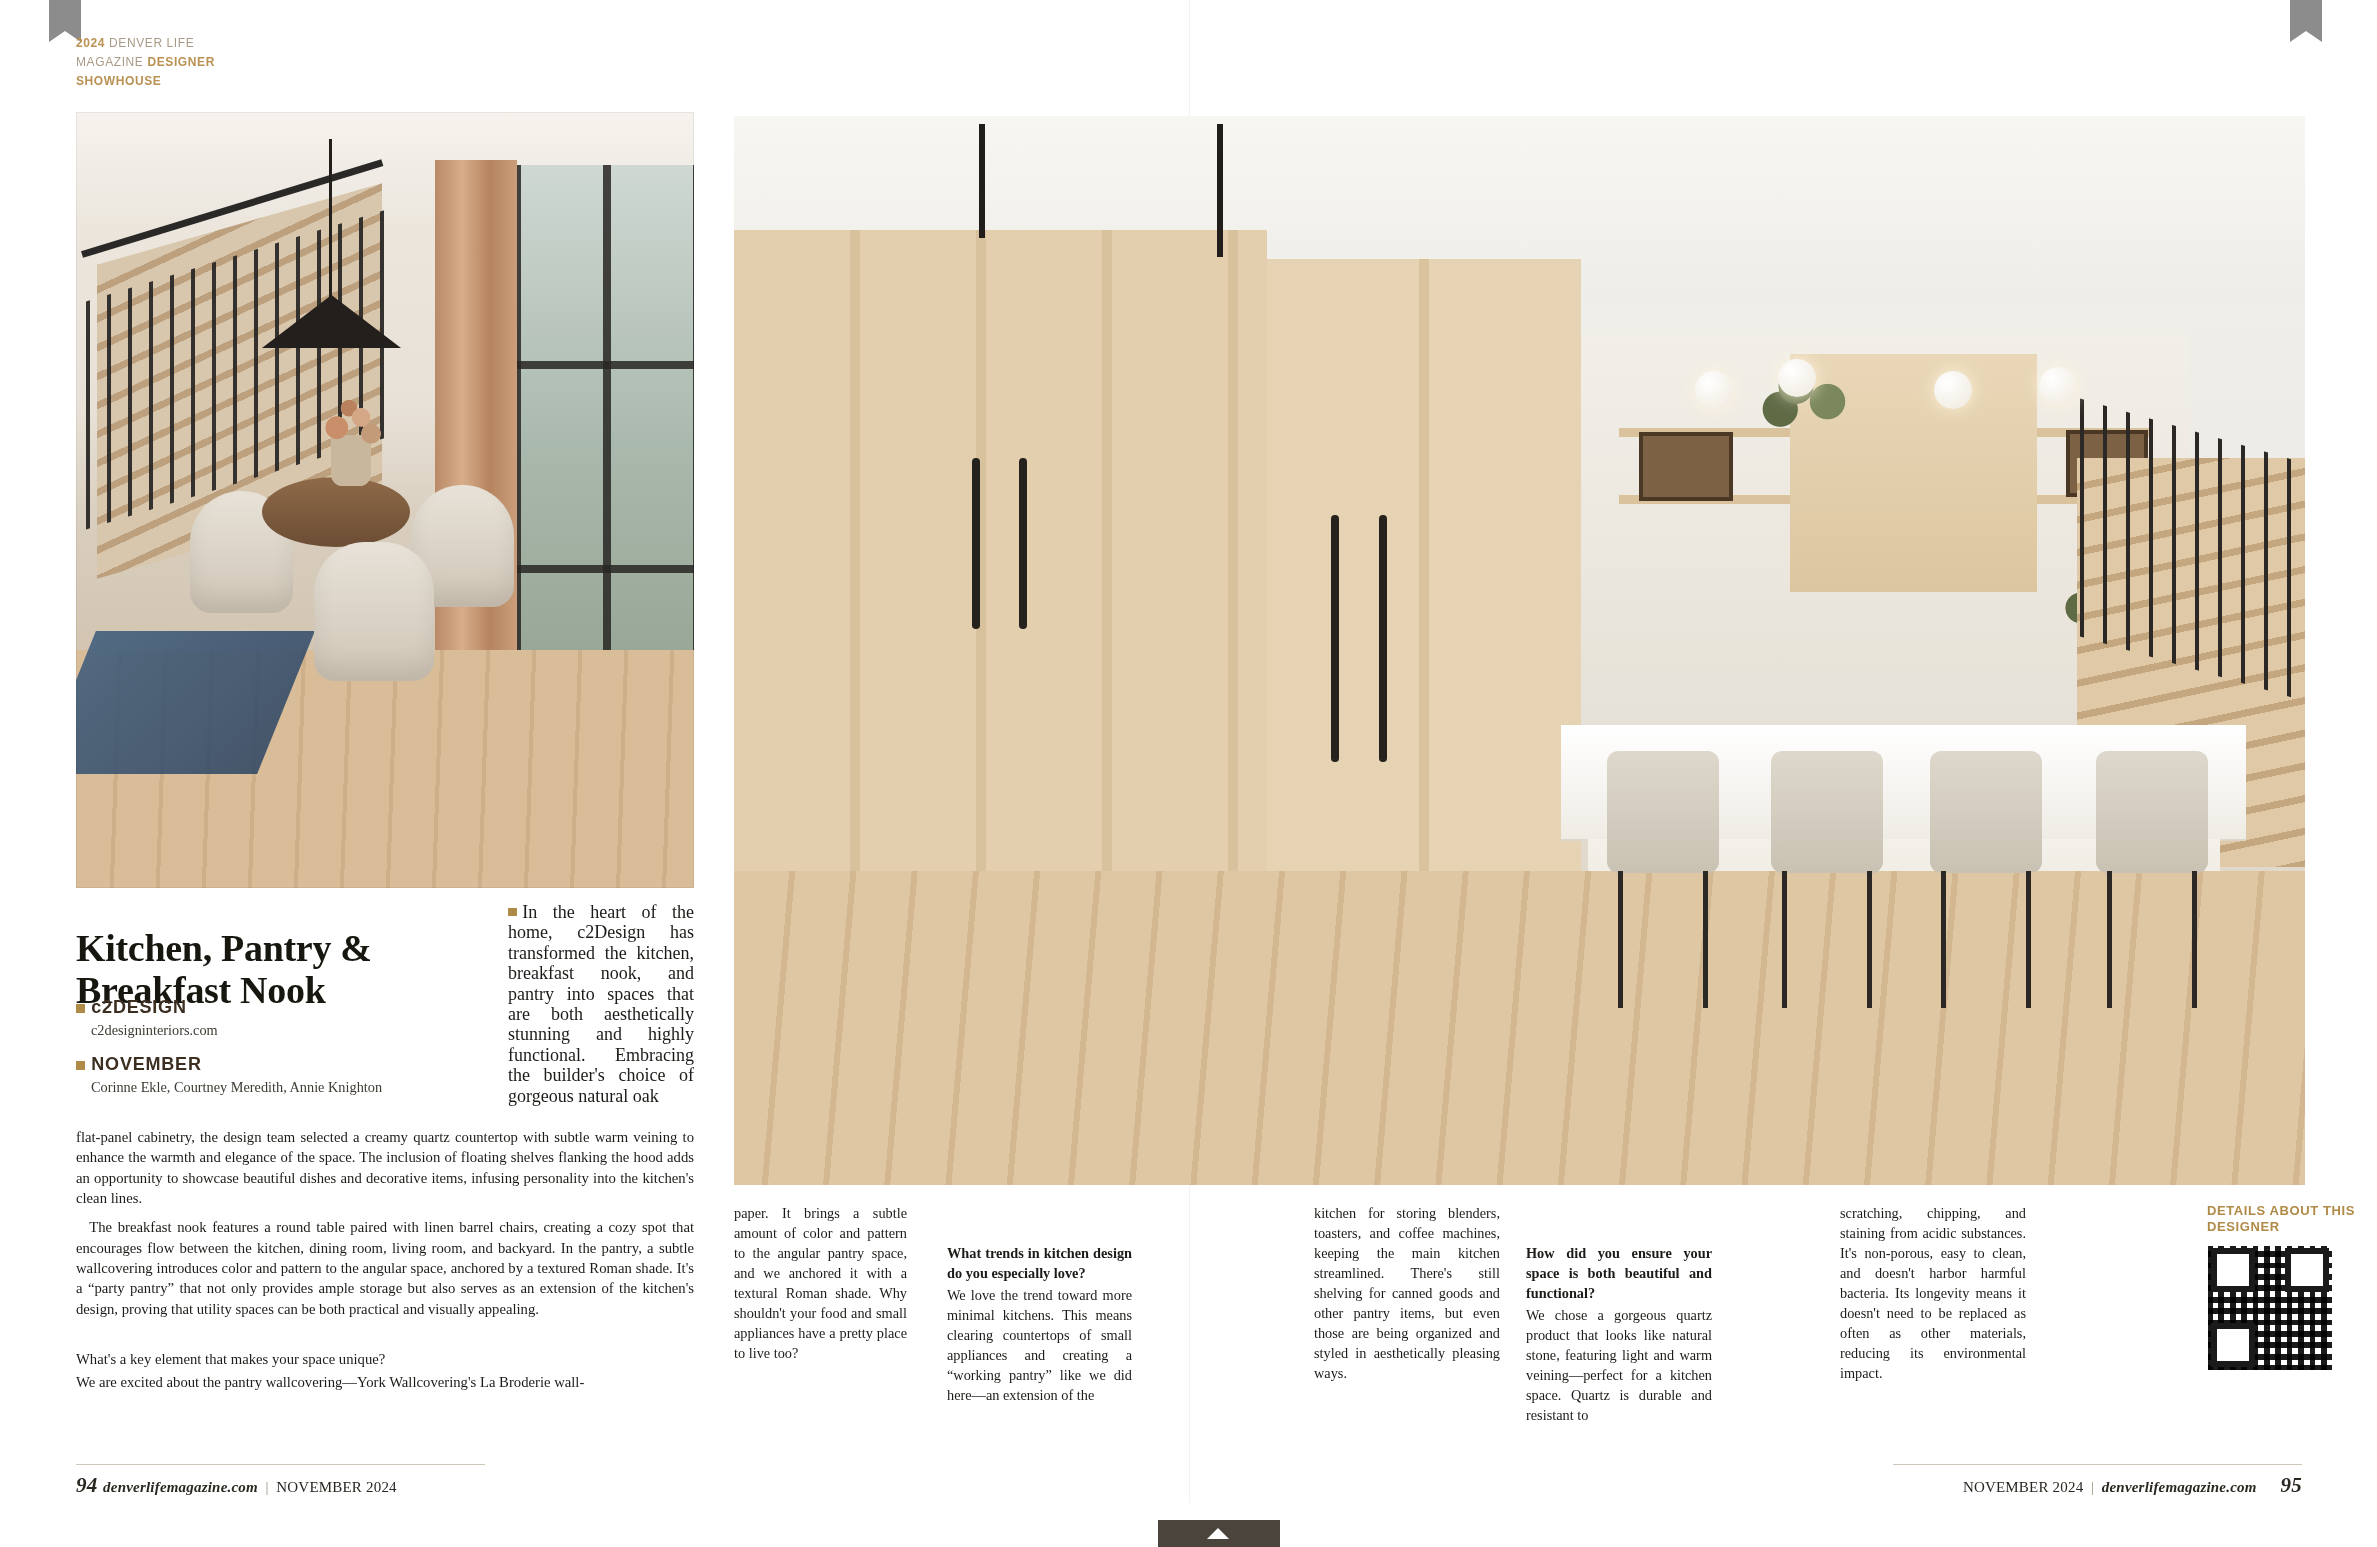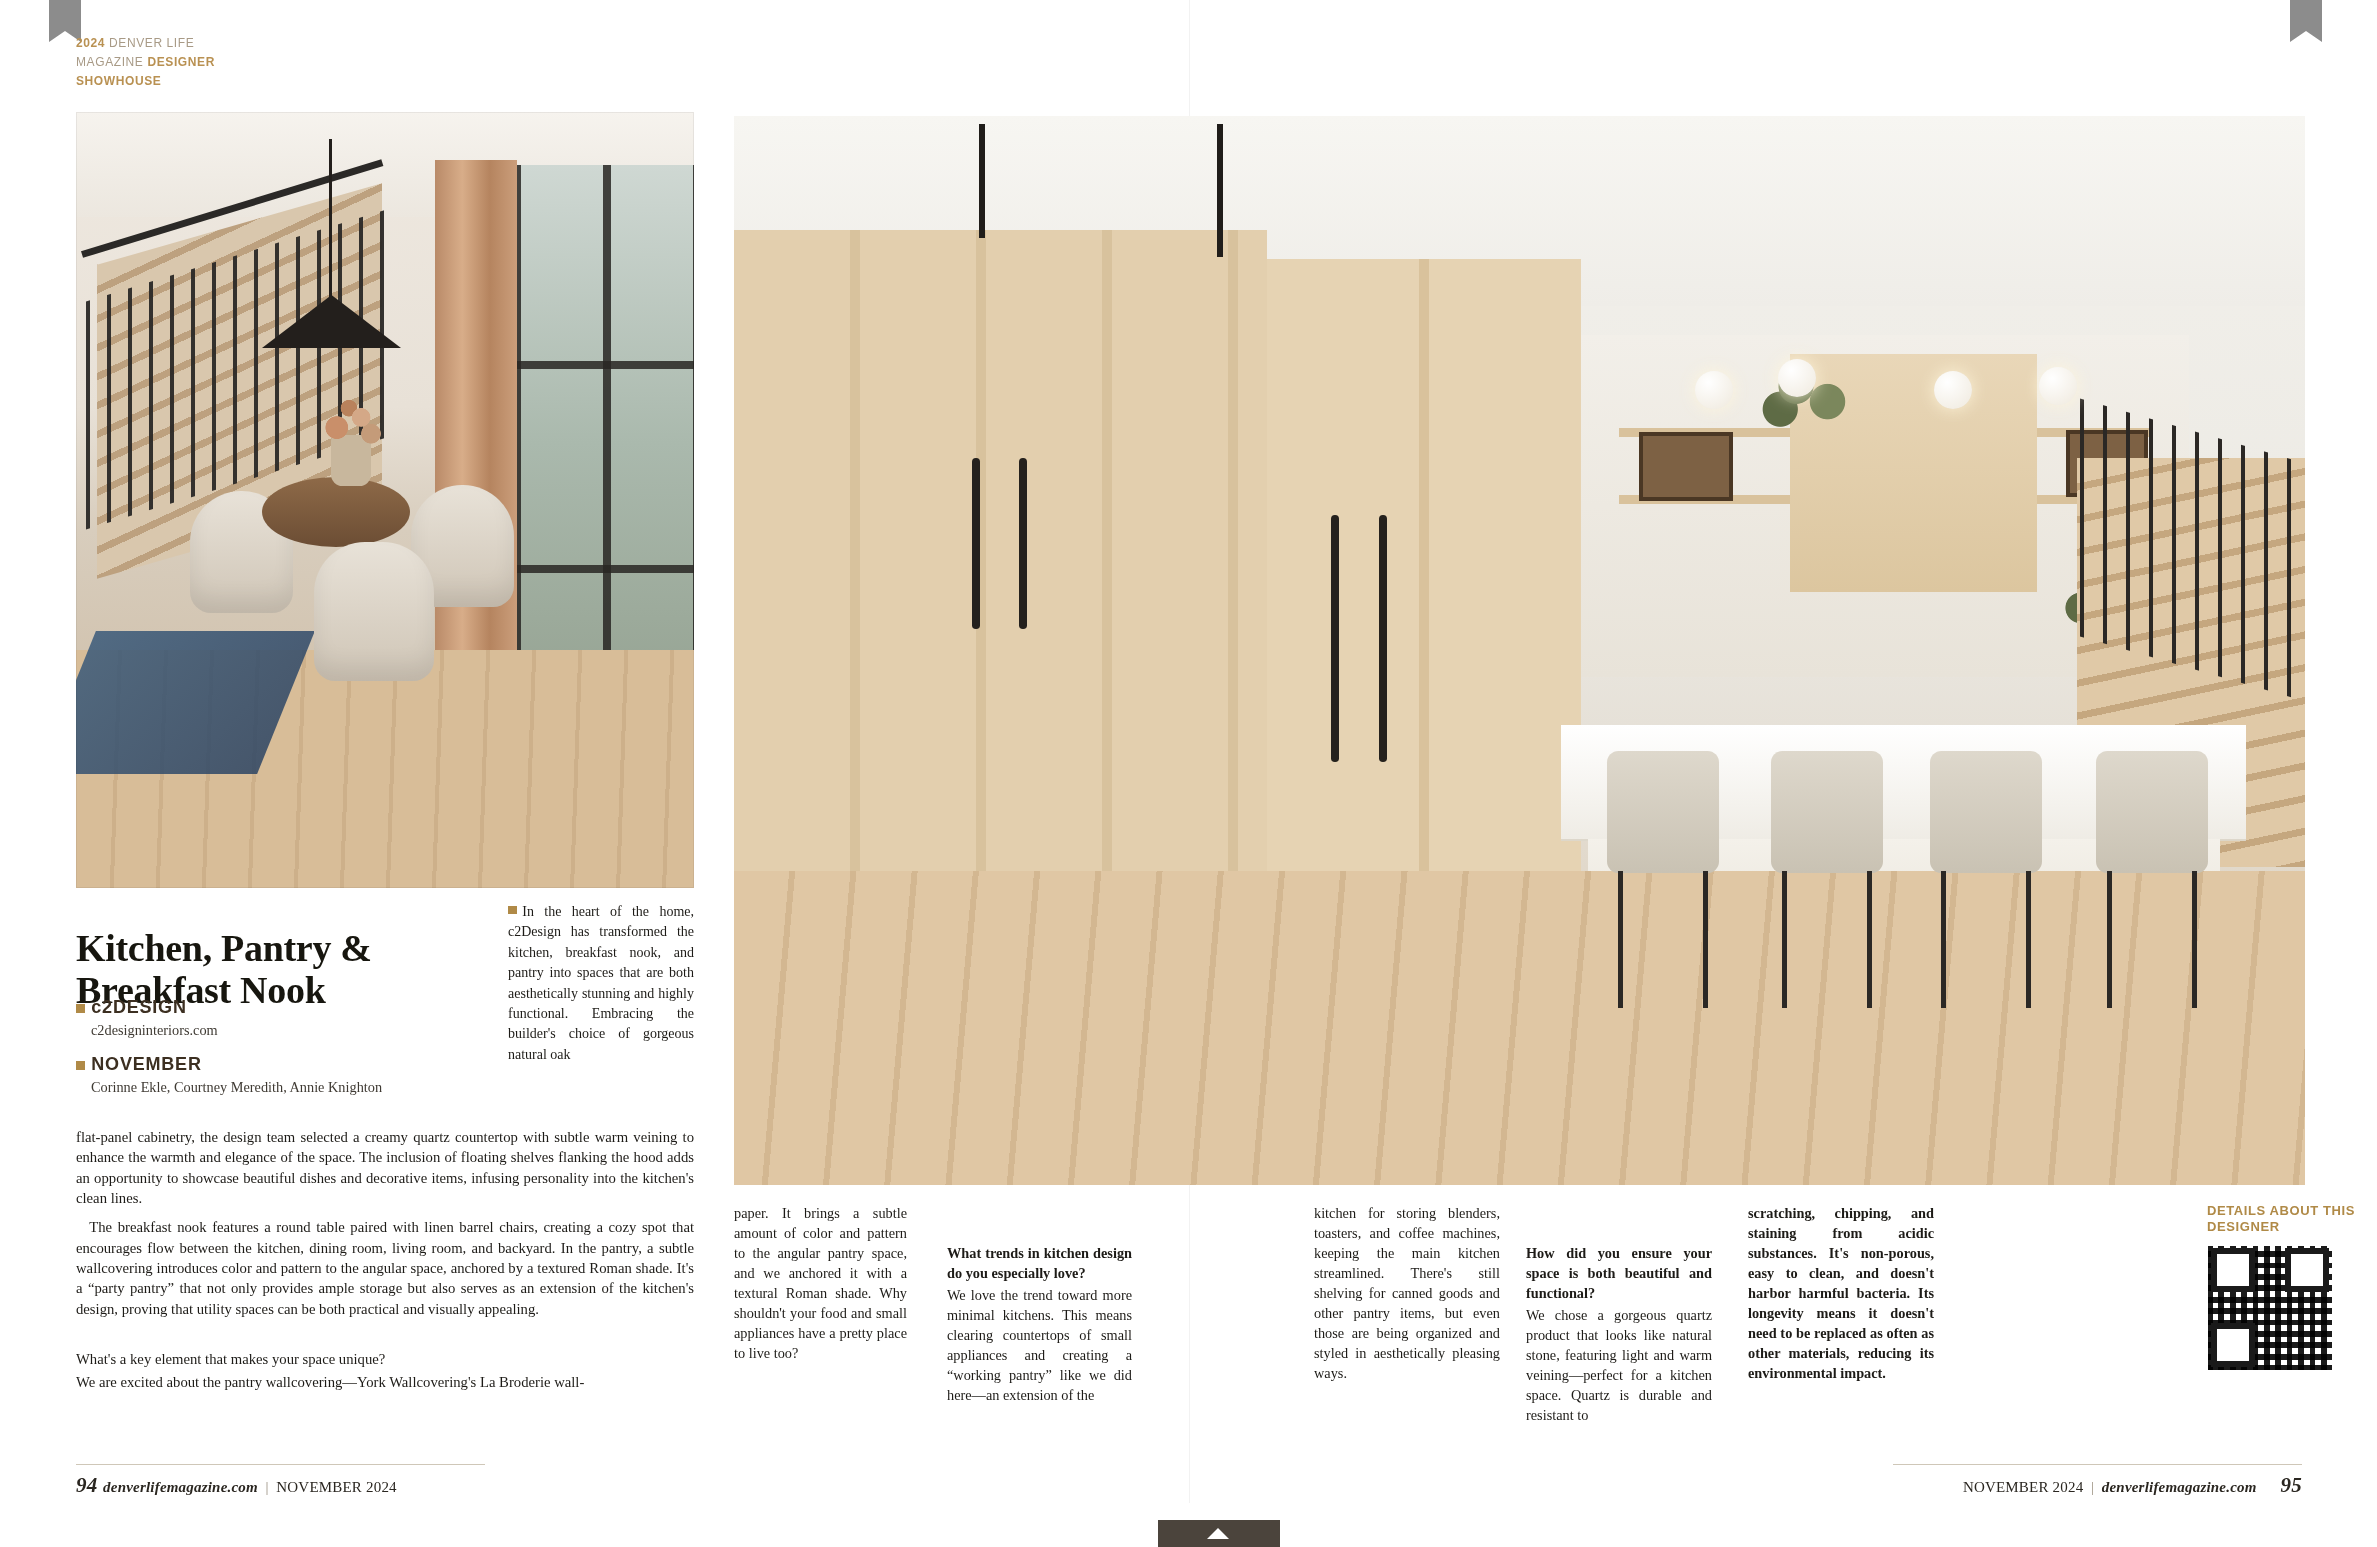--- a/index.html
+++ b/index.html
@@ -187,21 +187,21 @@
     margin-top: 3.8px;
     margin-left: 15px;
     font-family: "Liberation Serif", serif;
   }
 
   .lede {
     position: absolute;
     left: 508px;
     top: 902px;
     width: 186px;
-    font-size: 14px;
+    font-size: 18px;
     line-height: 20.4px;
     text-align: justify;
     color: #1d1b17;
   }
   .lede .sq {
     display:inline-block; width:8.6px; height:8.6px; background:#b08a47; margin-right:5.7px;
     vertical-align: 1.9px;
   }
 
   .body-wide {
@@ -343,21 +343,21 @@
     font-family: "Liberation Serif", serif;
     font-weight: 700;
     display: block;
     margin-bottom: 1.9px;
     margin-top: 40px;
   }
   .c-a { left: 734px;  width: 173px; }
   .c-b { left: 947px;  width: 185px; }
   .c-c { left: 1314px; width: 186px; }
   .c-d { left: 1526px; width: 186px; }
-  .c-e { left: 1748px; width: 186px; font-weight: bold; }
+  .c-e { left: 1840px; width: 186px; }
   .c-f { left: 1969px; width: 186px; }
 
   .designer-box {
     position: absolute;
     left: 2207px;
     top: 1203px;
     width: 152px;
   }
   .designer-box .dtitle {
     font-family: "Liberation Sans", sans-serif;

